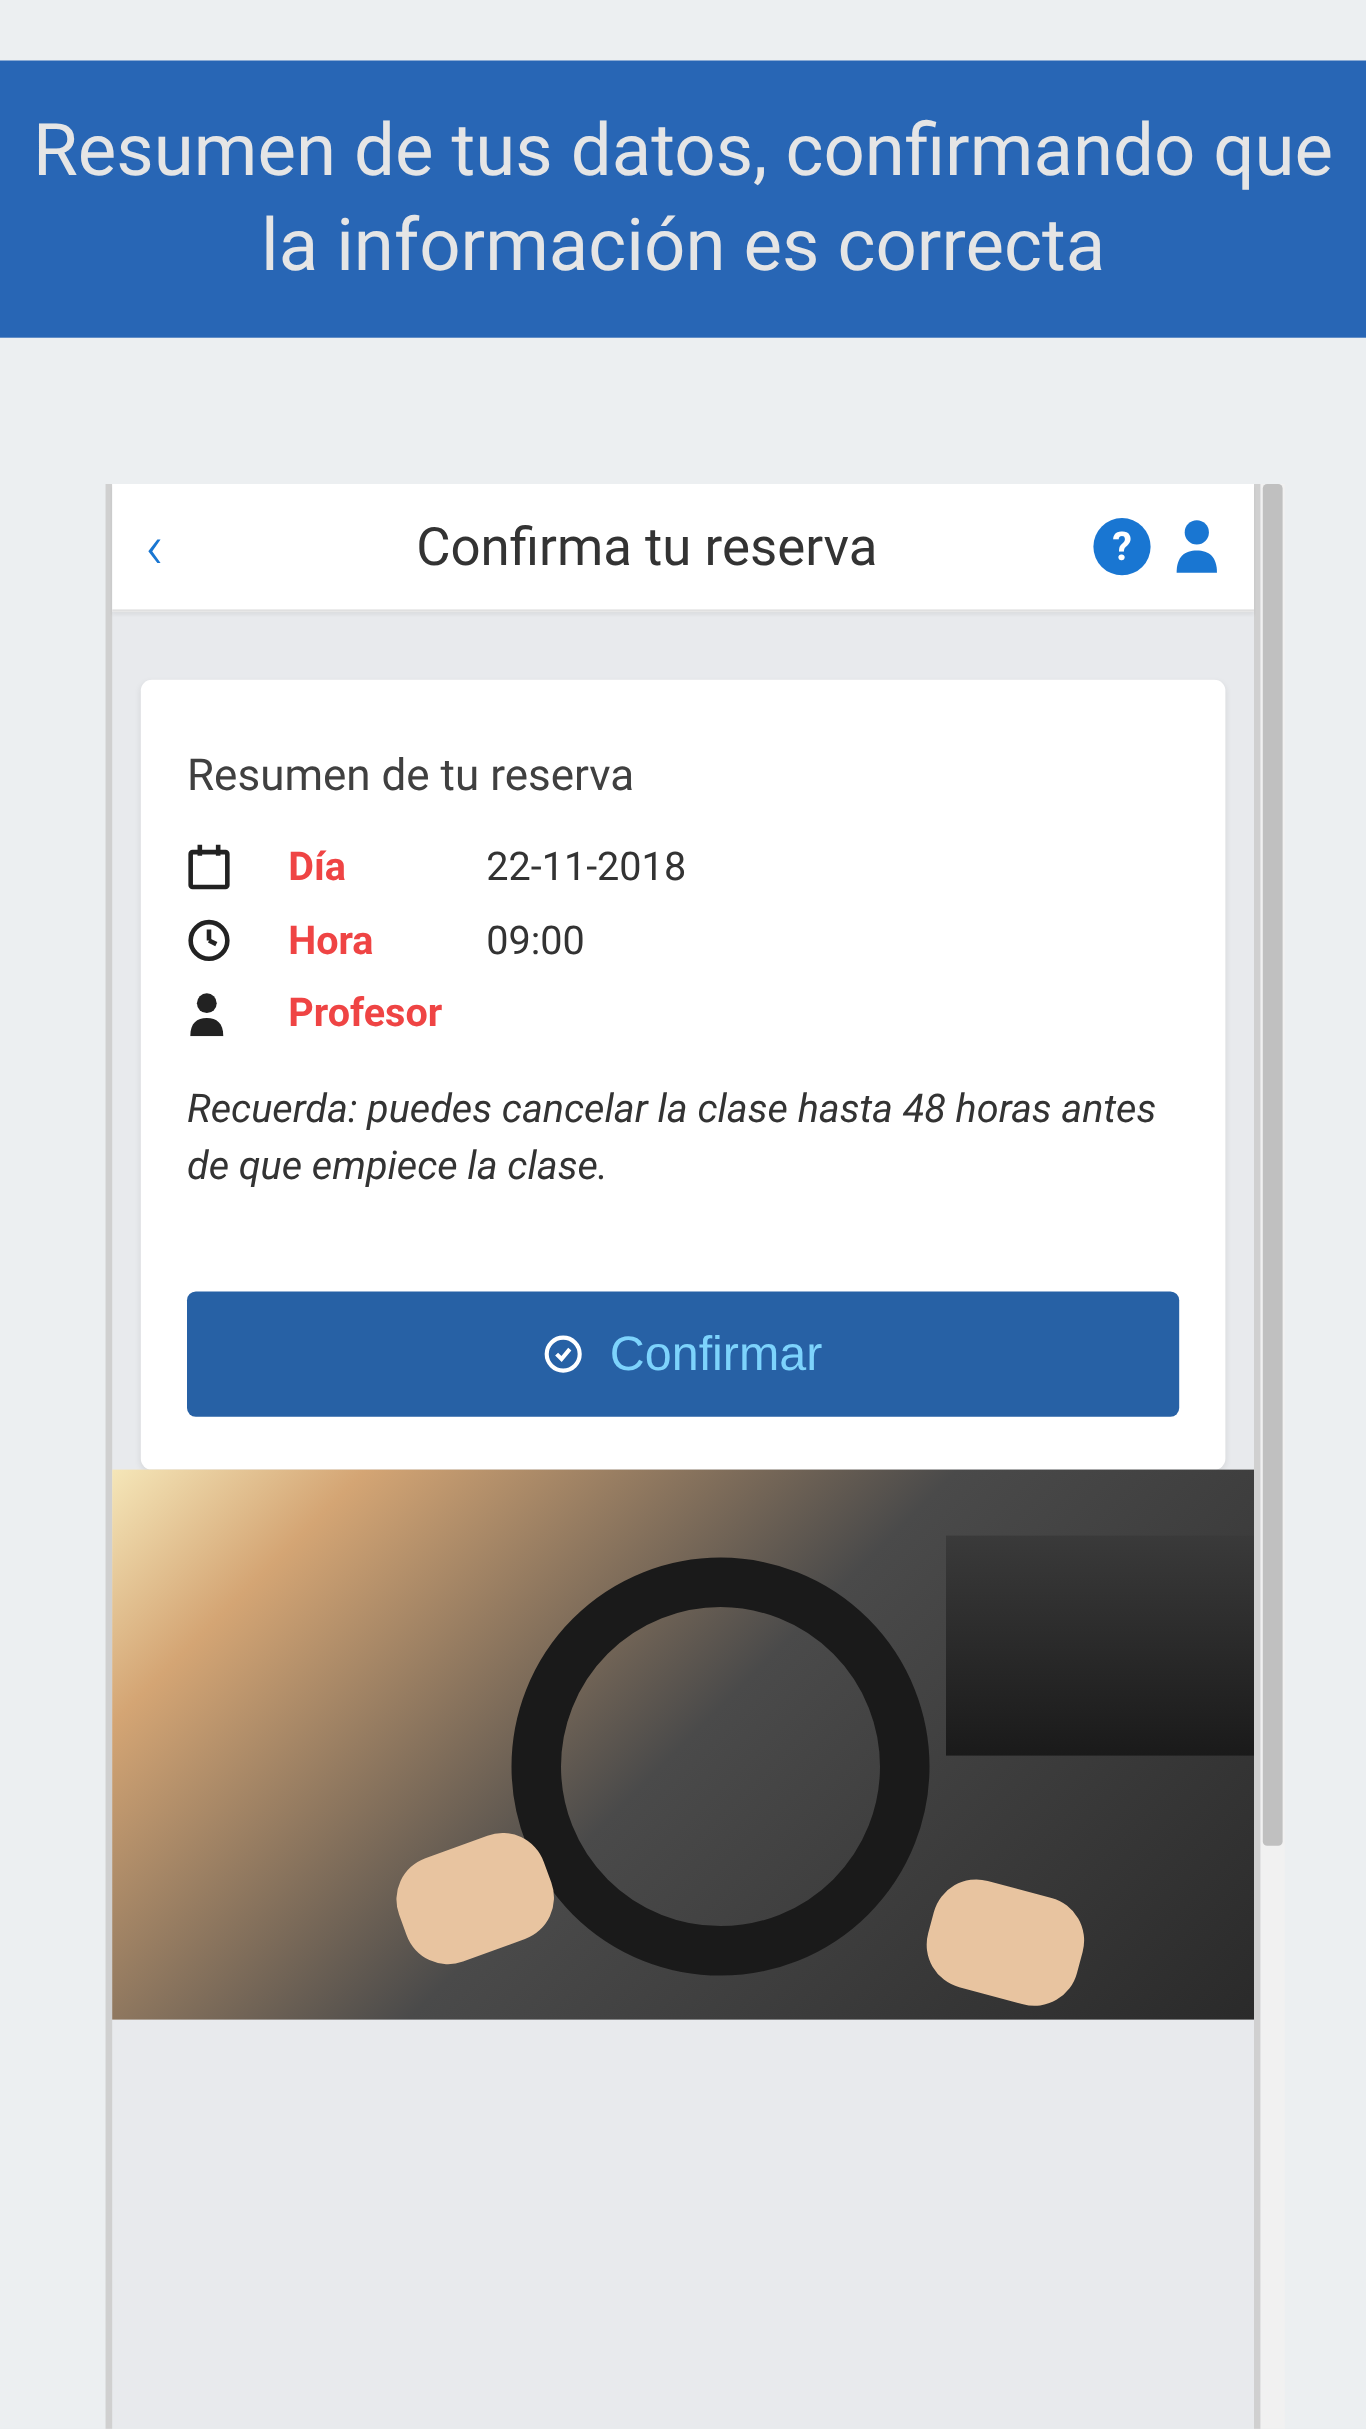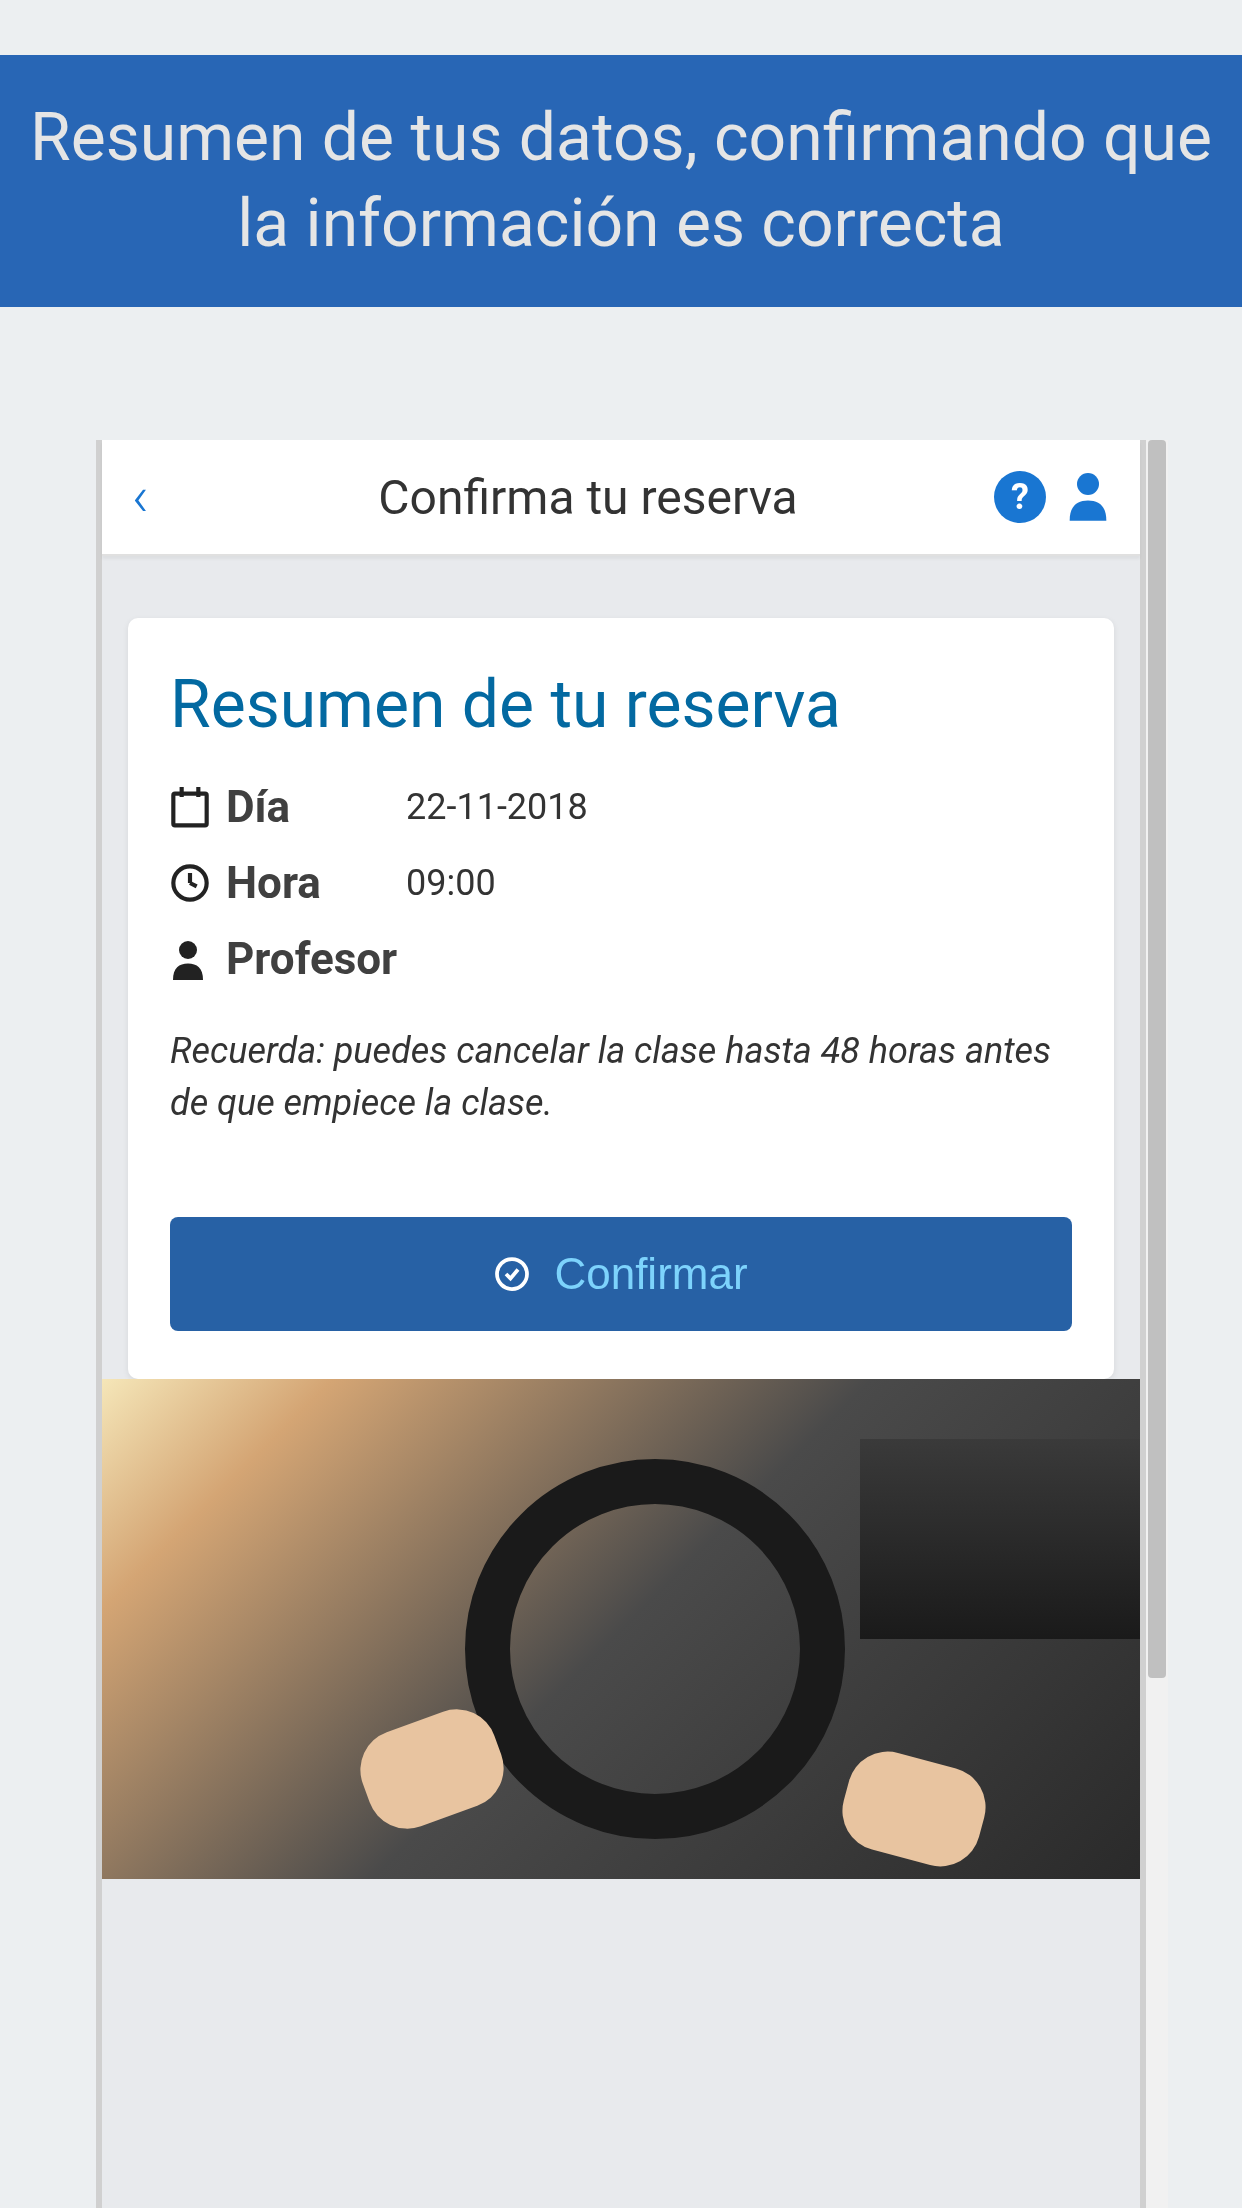--- a/index.html
+++ b/index.html
@@ -122,24 +122,25 @@
     
     .card {
       background: #ffffff;
       margin: 62px 26px 0 26px;
       border-radius: 10px;
       padding: 48px 42px;
       box-shadow: 0 2px 6px rgba(0,0,0,0.08);
     }
     
     .card-title {
-      font-size: 66px;
-      color: #0369a1;
+      font-size: 40px;
+      color: #404040;
       font-weight: 400;
       margin-bottom: 38px;
+      margin-top: 15px;
     }
     
     .card-subtitle {
       font-size: 36px;
       color: #333;
       margin-bottom: 36px;
     }
     
     .detail-row {
       display: flex;
@@ -148,24 +149,25 @@
     }
     
     .detail-icon {
       width: 56px;
       display: flex;
       align-items: center;
       justify-content: flex-start;
     }
     
     .detail-label {
-      font-size: 44px;
+      font-size: 36px;
       font-weight: 700;
-      color: #404040;
+      color: #ef4444;
       width: 180px;
+      margin-left: 36px;
     }
     
     .detail-value {
       font-size: 36px;
       color: #333;
     }
     
     .reminder-text {
       font-size: 36px;
       font-style: italic;

